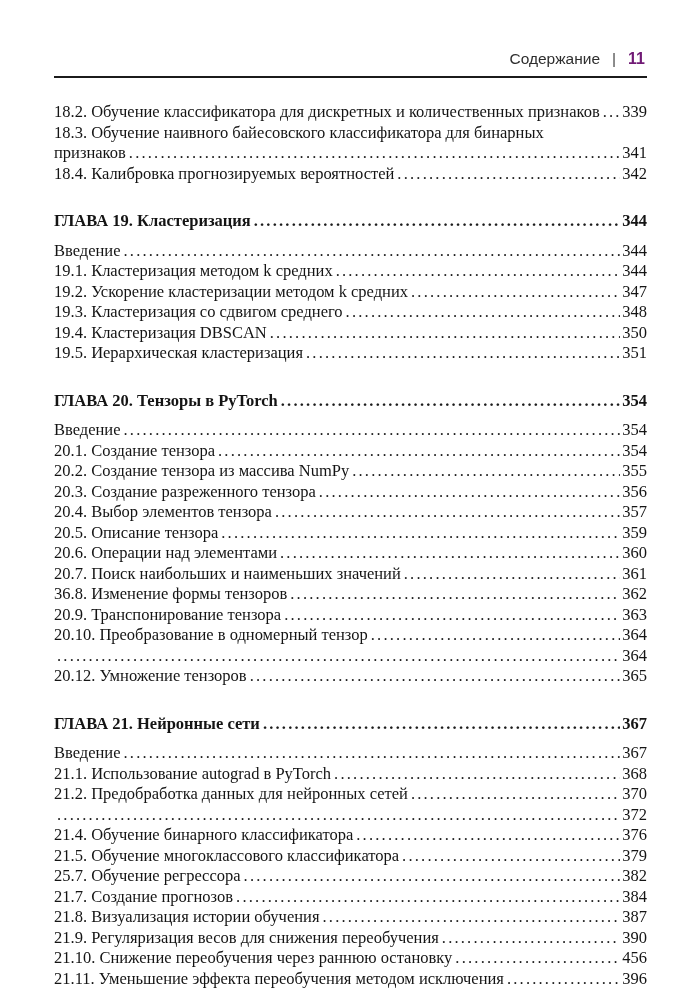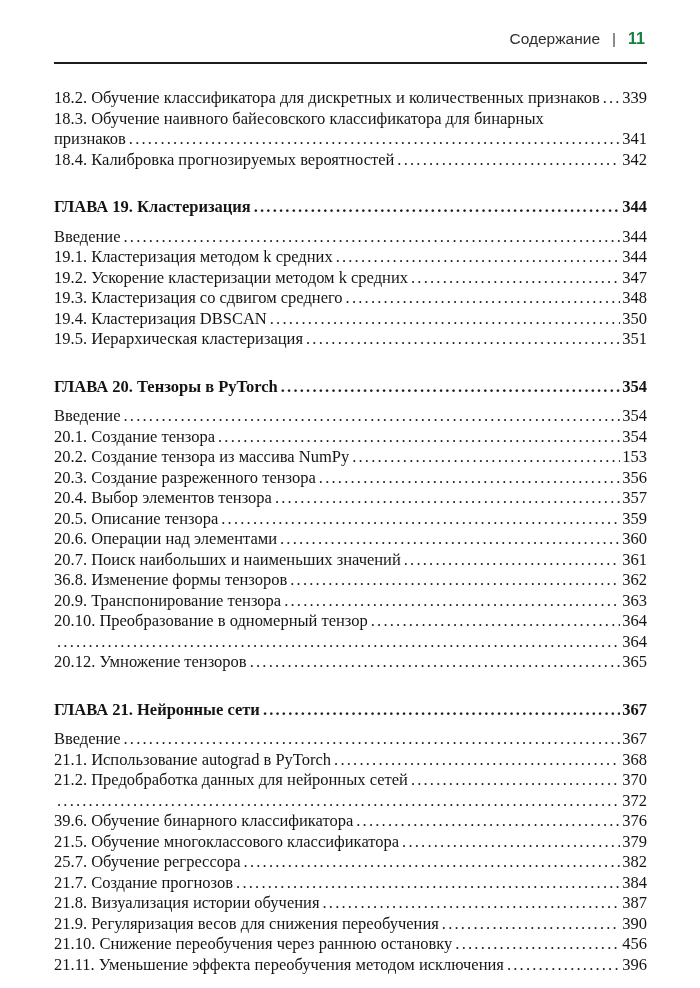--- a/index.html
+++ b/index.html
@@ -17,24 +17,24 @@
   }
   .header {
     display: flex;
     justify-content: flex-end;
     align-items: flex-end;
     gap: 12px;
     font-family: "Liberation Sans", "DejaVu Sans", sans-serif;
     font-size: 15.5px;
     color: #2e2e2e;
     border-bottom: 2px solid #1b1b1b;
-    padding-bottom: 14px;
+    padding-bottom: 8px;
     padding-right: 2px;
   }
-  .header .num { font-weight: bold; font-size: 16px; color: #15803d; }
+  .header .num { font-weight: bold; font-size: 16px; color: #701a75; margin-top: 20px; }
   .header .sep { color: #4a4a4a; }
   .toc {
     margin-top: 24px;
     font-size: 16.5px;
     line-height: 20.5px;
   }
   .section + .section { margin-top: 27px; }
   .row { display: flex; align-items: baseline; }
   .row.heading { font-weight: bold; margin-bottom: 9px; }
   .t { white-space: nowrap; flex: 0 0 auto; }
@@ -132,21 +132,21 @@
     <span class="pg">354</span>
   </div>
         <div class="row">
     <span class="t">20.1. Создание тензора</span>
     <span class="dots"></span>
     <span class="pg">354</span>
   </div>
         <div class="row">
     <span class="t">20.2. Создание тензора из массива NumPy</span>
     <span class="dots"></span>
-    <span class="pg">153</span>
+    <span class="pg">355</span>
   </div>
         <div class="row">
     <span class="t">20.3. Создание разреженного тензора</span>
     <span class="dots"></span>
     <span class="pg">356</span>
   </div>
         <div class="row">
     <span class="t">20.4. Выбор элементов тензора</span>
     <span class="dots"></span>
     <span class="pg">357</span>
@@ -210,21 +210,21 @@
         <div class="row">
     <span class="t">21.2. Предобработка данных для нейронных сетей</span>
     <span class="dots"></span>
     <span class="pg">370</span>
   </div>
         <div class="row">
     <span class="dots"></span>
     <span class="pg">372</span>
   </div>
         <div class="row">
-    <span class="t">39.6. Обучение бинарного классификатора</span>
+    <span class="t">21.4. Обучение бинарного классификатора</span>
     <span class="dots"></span>
     <span class="pg">376</span>
   </div>
         <div class="row">
     <span class="t">21.5. Обучение многоклассового классификатора</span>
     <span class="dots"></span>
     <span class="pg">379</span>
   </div>
         <div class="row">
     <span class="t">25.7. Обучение регрессора</span>

